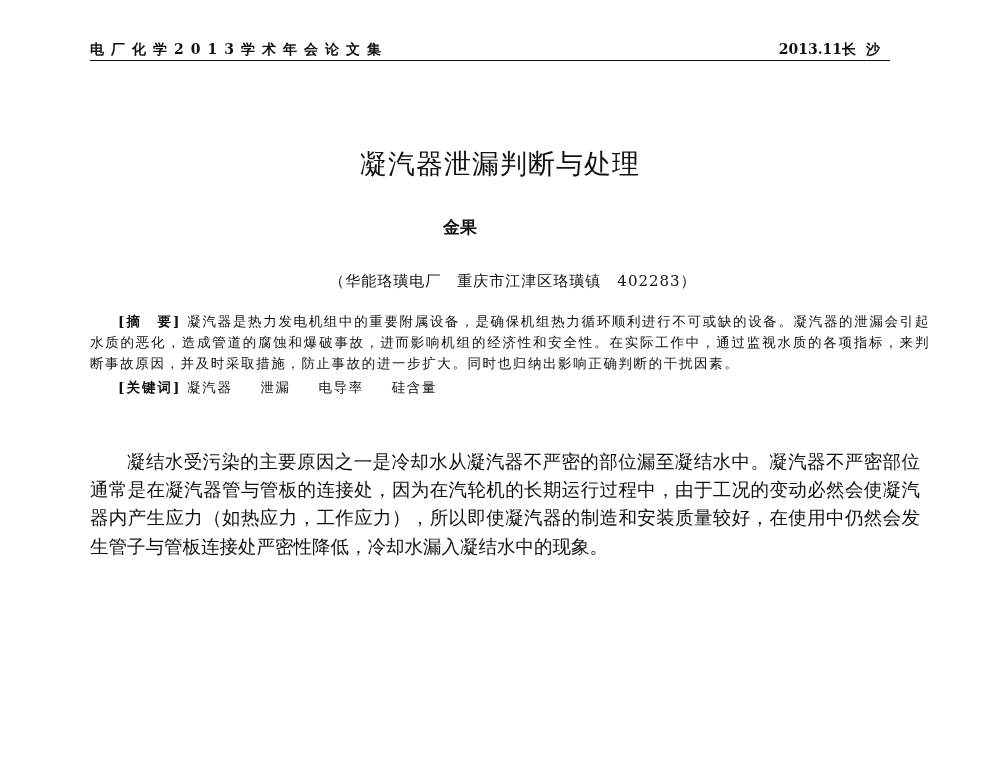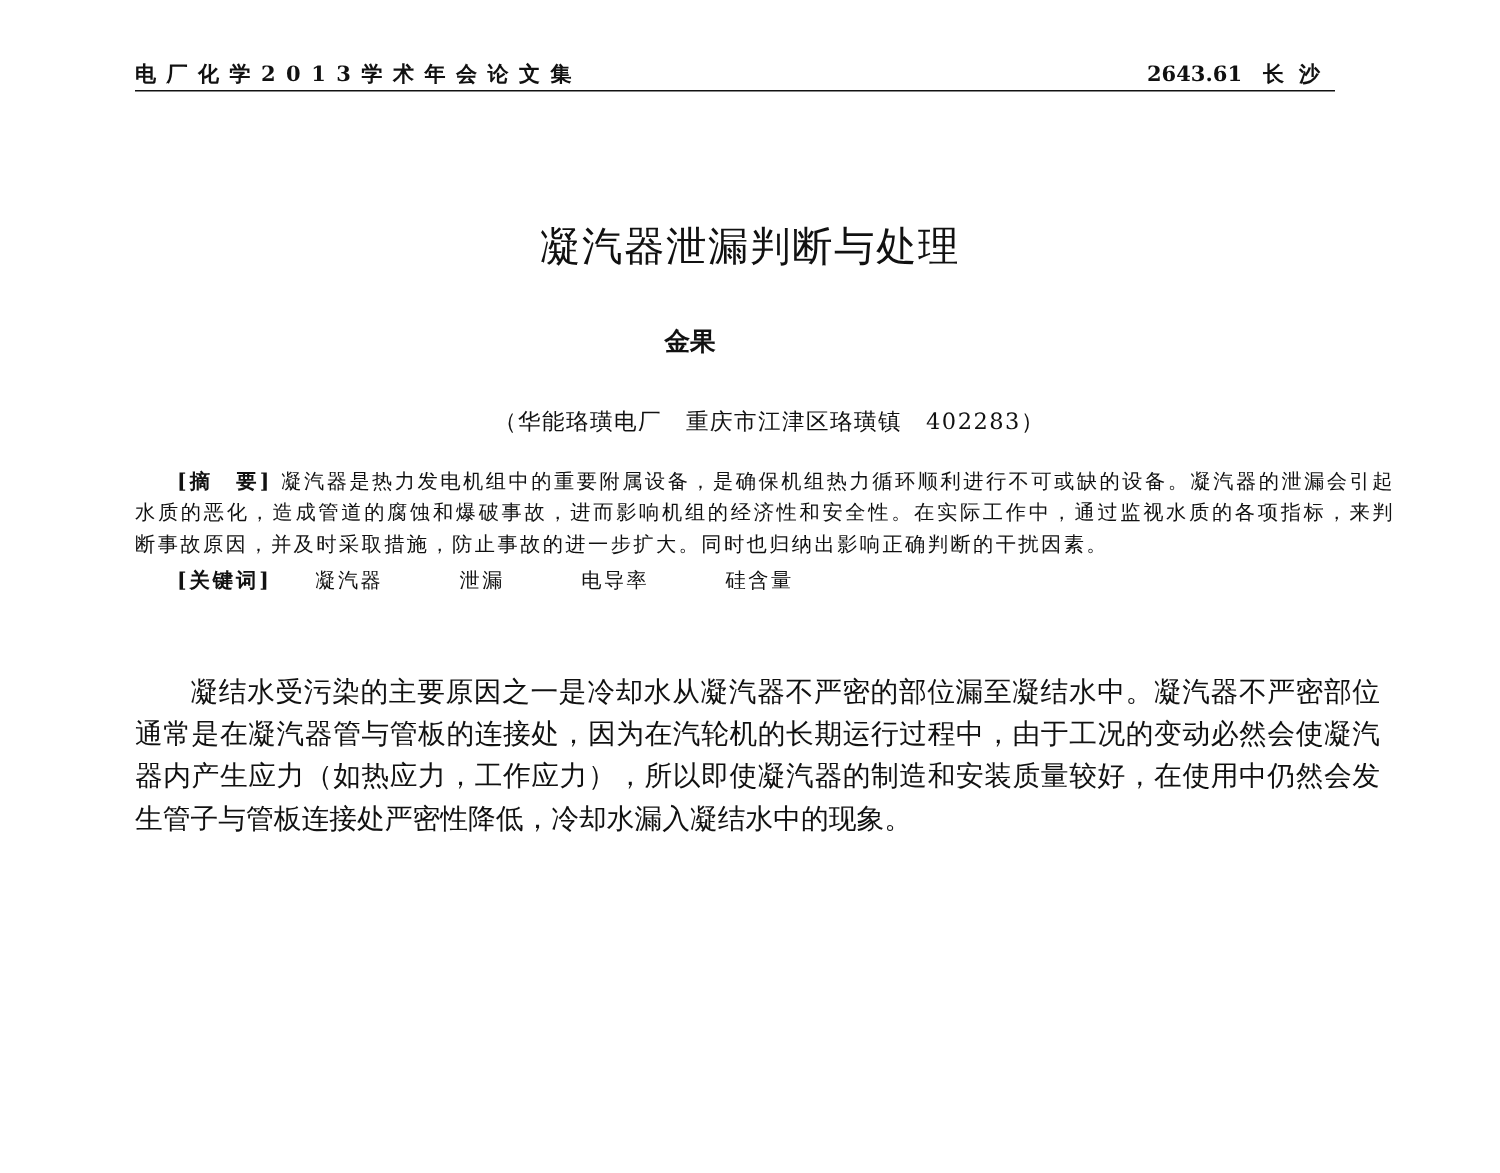--- a/index.html
+++ b/index.html
@@ -10,21 +10,21 @@
       position: relative;
     }
     .header {
       position: absolute; left: 90px; top: 38px; width: 800px; height: 22px;
       border-bottom: 1.5px solid #111;
       display: flex; justify-content: space-between; align-items: flex-end;
       font-weight: bold; font-size: 14px;
     }
     .header .left { letter-spacing: 7px; padding-bottom: 1px; }
     .header .right { padding-bottom: 1px; }
-    .header .right .city { letter-spacing: 10px; margin-left: 14px; }
+    .header .right .city { letter-spacing: 10px; margin-left: 0; }
     .title {
       position: absolute; left: 0; width: 1000px; top: 146px;
       text-align: center; font-family: "DejaVu Sans", "Liberation Sans", sans-serif;
       font-size: 27px; letter-spacing: 1px;
     }
     .author {
       position: absolute; left: 0; width: 920px; top: 216px;
       text-align: center; font-family: "DejaVu Sans", "Liberation Sans", sans-serif;
       font-weight: bold; font-size: 17px;
     }
@@ -33,34 +33,34 @@
       text-align: center; font-size: 15px; letter-spacing: 1px;
     }
     .abstract {
       position: absolute; left: 90px; width: 840px; top: 311px;
       font-size: 13.5px; line-height: 21px; text-align: justify;
       letter-spacing: 1.6px;
     }
     .abstract p { margin: 0; text-indent: 28px; }
     .abstract .label { font-weight: bold; letter-spacing: 2px; }
     .keywords { margin-top: 3px !important; }
-    .keywords .kw { margin-right: 22px; margin-left: 23px; }
+    .keywords .kw { margin-right: 22px; }
     .body {
       position: absolute; left: 90px; width: 830px; top: 448px;
       font-size: 18.5px; line-height: 28.2px; text-align: justify;
     }
     .body p { margin: 0; text-indent: 37px; }
   </style>
 </head>
 <body>
 
 <div class="header">
   <span class="left">电厂化学2013学术年会论文集</span>
   <span class="right">
-    <span>2643.61</span><span class="city">长沙</span>
+    <span>2013.11</span><span class="city">长沙</span>
   </span>
 </div>
 
 <div class="title">凝汽器泄漏判断与处理</div>
 <div class="author">金果</div>
 <div class="affil">（华能珞璜电厂　重庆市江津区珞璜镇　402283）</div>
 
 <div class="abstract">
   <p>
     <span class="label">[摘　要]</span>

